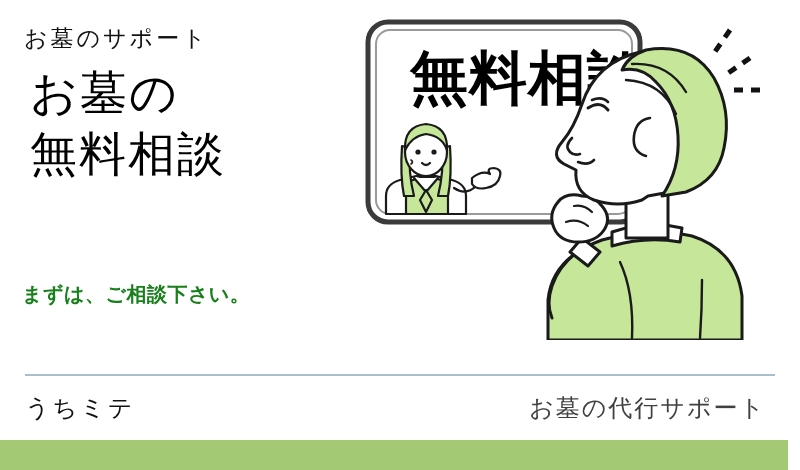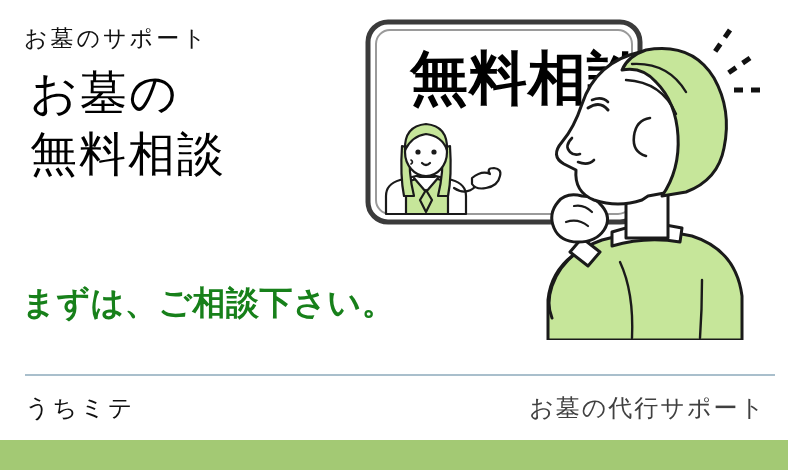--- a/index.html
+++ b/index.html
@@ -42,21 +42,21 @@
     font-weight: 400;
     white-space: nowrap;
   }
   #headline .hl-line { display: block; }
 
   
   #tagline {
     position: absolute;
     left: 22px;
     top: 280px;
-    font-size: 33px;
+    font-size: 20px;
     line-height: 1.42;
     letter-spacing: 0.5px;
     font-weight: bold;
     color: #17801a;
     white-space: nowrap;
   }
   #tagline .tg-line { display: block; }
 
   
   #footer-rule {

